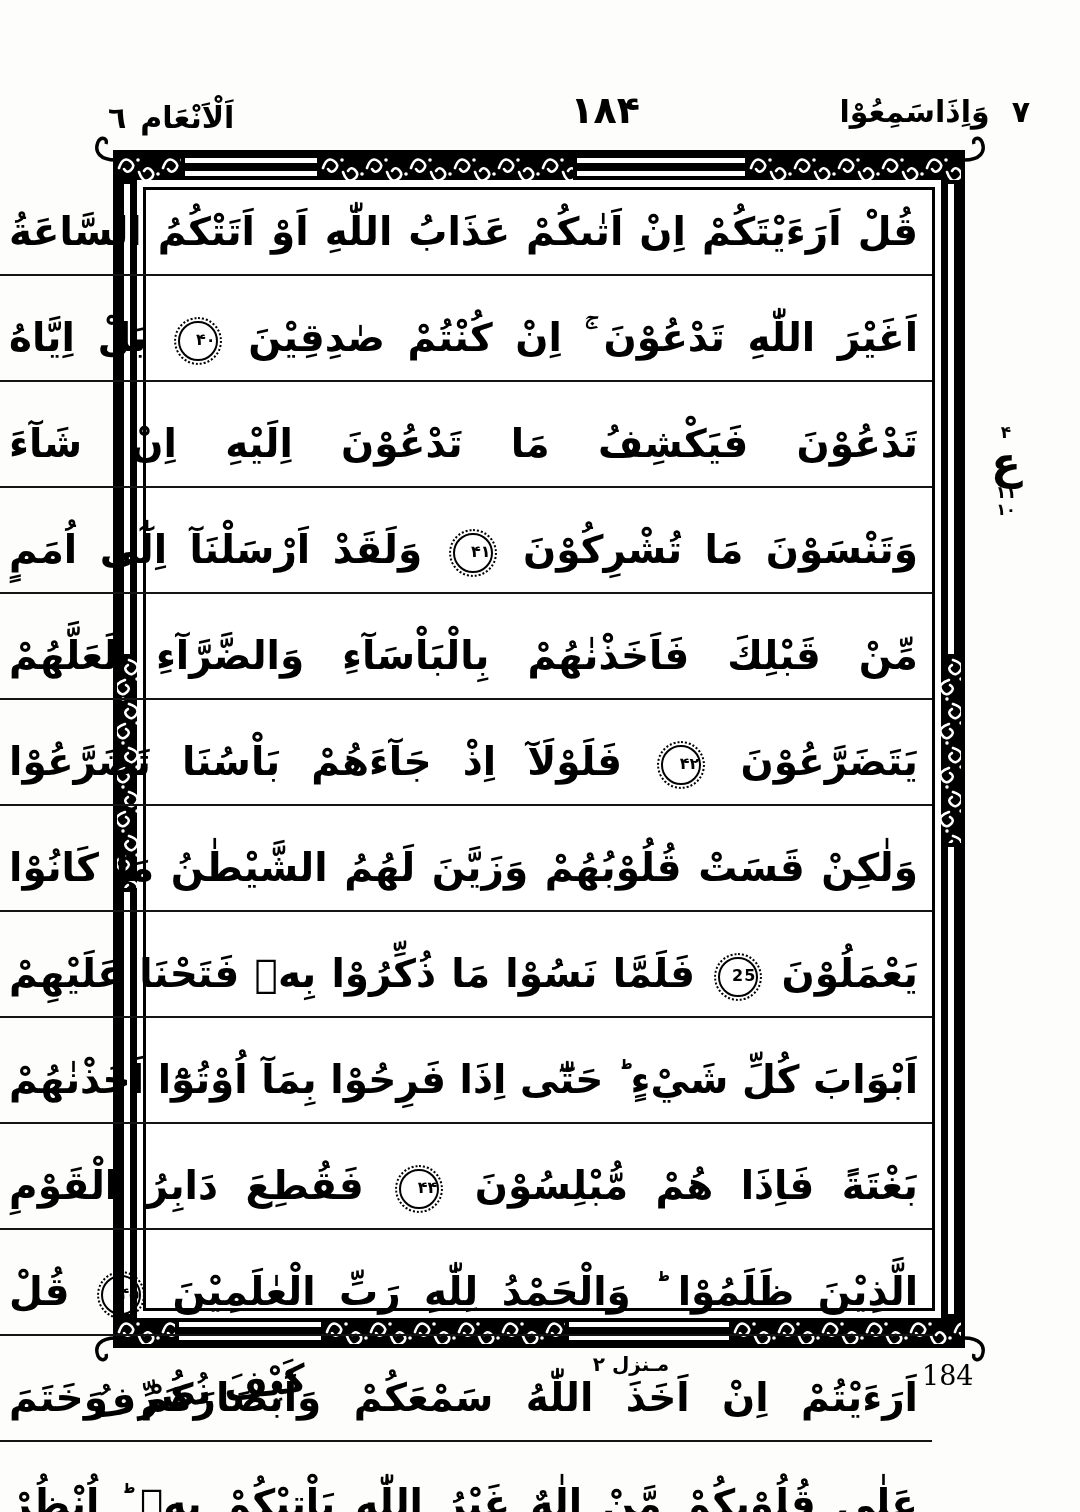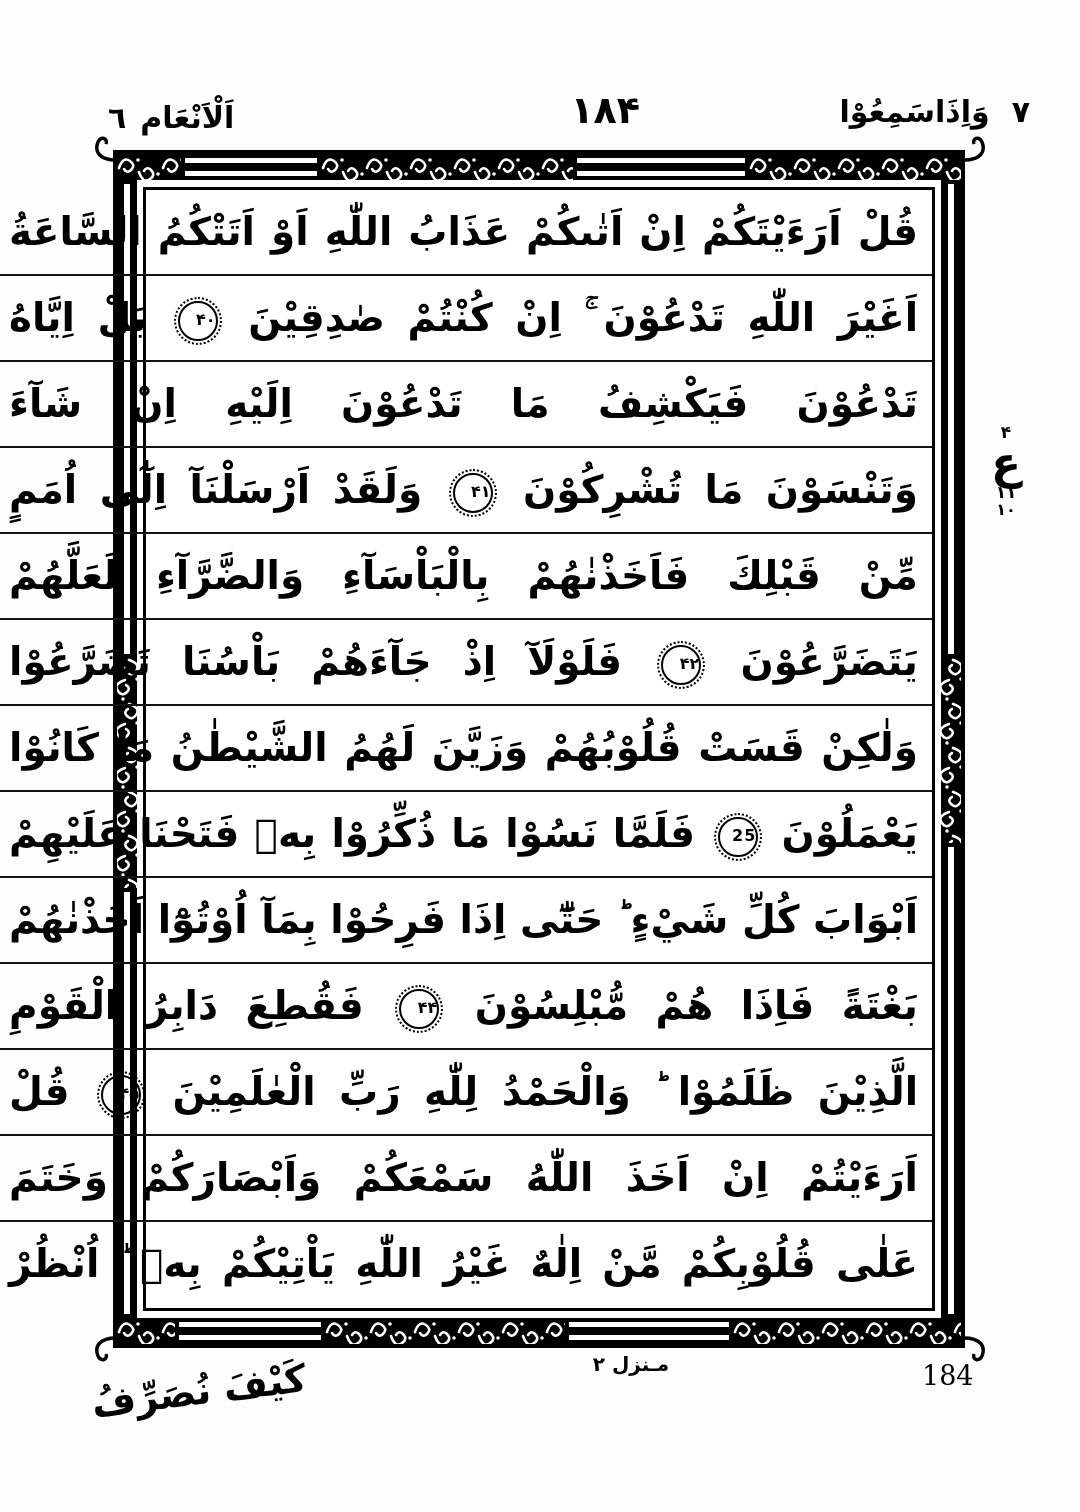--- a/index.html
+++ b/index.html
@@ -27,21 +27,21 @@
   .orn svg{display:block;}
   .lineh{position:relative;}
   .lineh::before,.lineh::after{content:"";position:absolute;left:4px;right:4px;height:5px;background:#fff;}
   .lineh::before{top:4px;} .lineh::after{bottom:4px;}
   .linev{position:relative;}
   .linev::before{content:"";position:absolute;top:4px;bottom:4px;width:6px;left:7px;background:#fff;}
   
   .text-table{
     position:absolute;left:26px;right:26px;top:33px;bottom:33px;
     border:3px solid #000;background:#fff;
-    display:grid;grid-template-rows:repeat(13,1fr);
+    display:grid;grid-template-rows:repeat(13,1fr);gap:20px;
   }
   .qrow{
     direction:rtl;text-align:justify;text-align-last:justify;
     padding:0 14px;font-size:39px;font-weight:700;line-height:84px;
     border-bottom:2px solid #141414;white-space:nowrap;overflow:visible;
   }
   .qrow:last-child{border-bottom:none;}
   .medallion{
     display:inline-block;width:36px;height:36px;border:2px solid #000;border-radius:50%;
     outline:2px dotted #000;outline-offset:2px;

